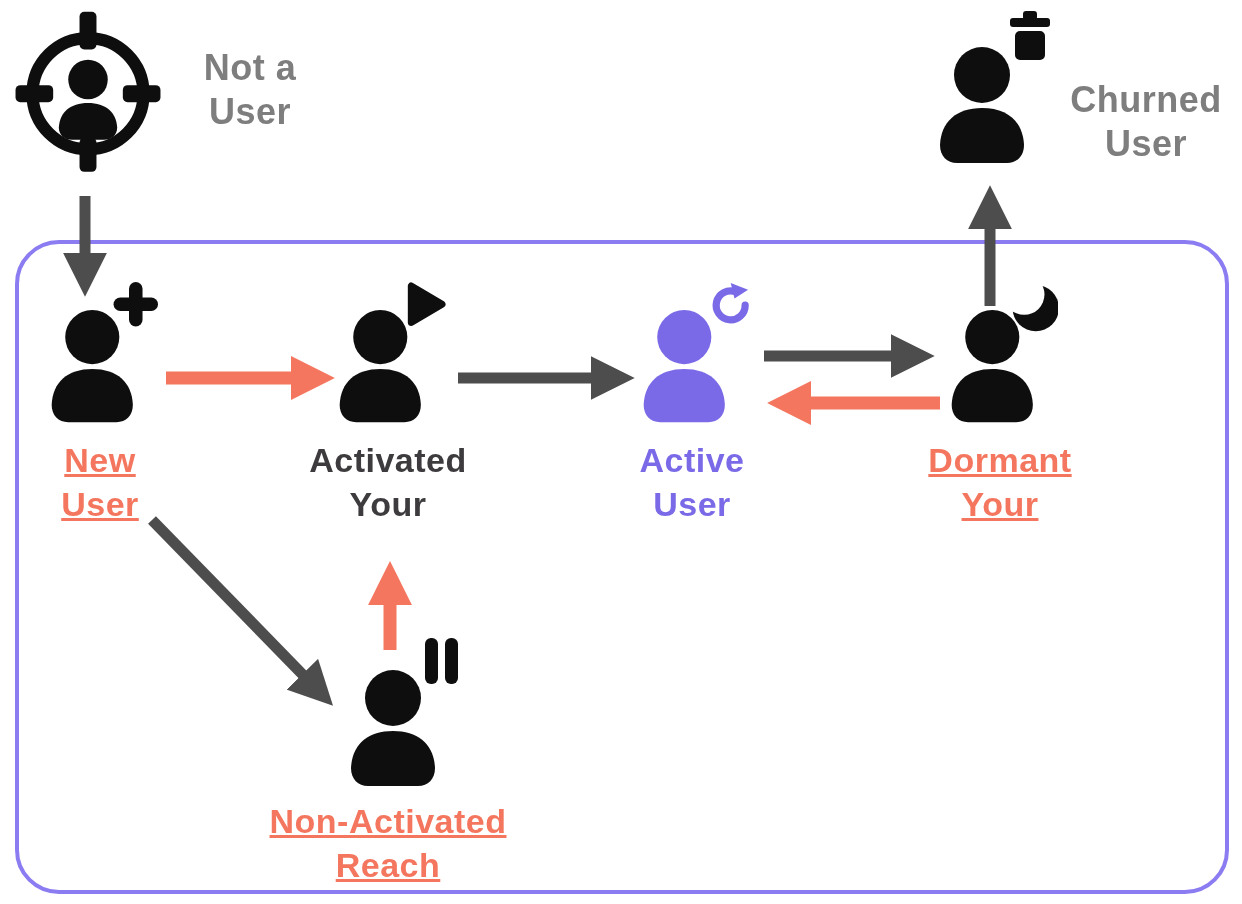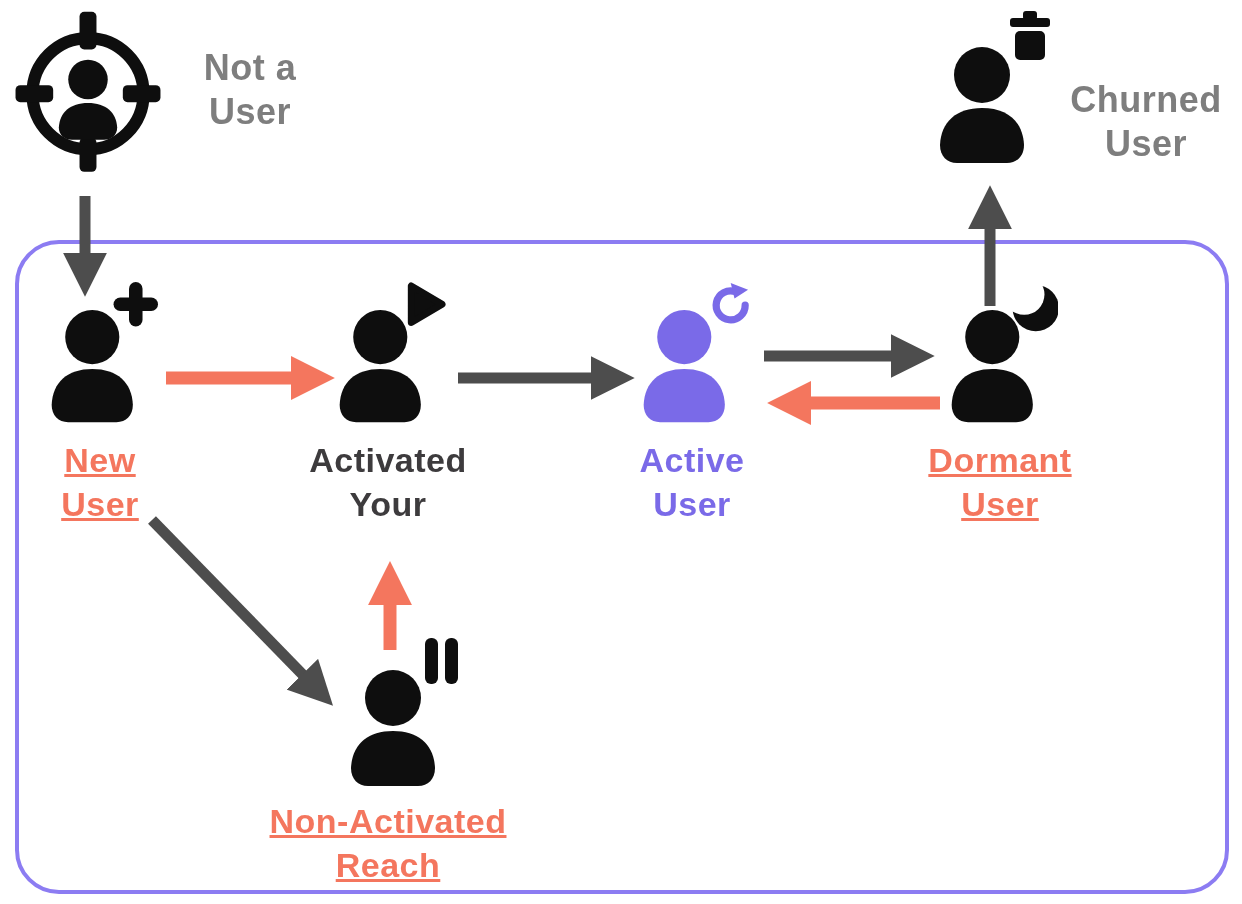--- a/index.html
+++ b/index.html
@@ -122,21 +122,21 @@
         <mask id="moon-mask">
           <rect width="120" height="150" fill="#fff"></rect>
           <circle cx="85" cy="13" r="21" fill="#000"></circle>
         </mask>
       </defs>
       <circle class="ink" cx="97" cy="27" r="24" mask="url(#moon-mask)"></circle>
       <circle class="ink" cx="52" cy="57" r="28"></circle>
       <path class="ink" d="M52 90 C 26 90 11 104 10 127 C 10 138 17 145 27 145 L 77 145 C 87 145 94 138 94 127 C 93 104 78 90 52 90 Z"></path>
     </svg>
     <div class="node-label c-coral">Dormant
-User</div>
+Your</div>
   </div>
 
   <div class="node" style="left:228px;top:638px;width:320px;">
     <svg width="122" height="150" viewBox="0 0 120 150" style="margin-left:26px;">
       <rect class="ink" x="84" y="0" width="13" height="46" rx="6"></rect>
       <rect class="ink" x="104" y="0" width="13" height="46" rx="6"></rect>
       <circle class="ink" cx="52" cy="60" r="28"></circle>
       <path class="ink" d="M52 93 C 26 93 11 107 10 130 C 10 141 17 148 27 148 L 77 148 C 87 148 94 141 94 130 C 93 107 78 93 52 93 Z"></path>
     </svg>
     <div class="node-label c-coral">Non-Activated

